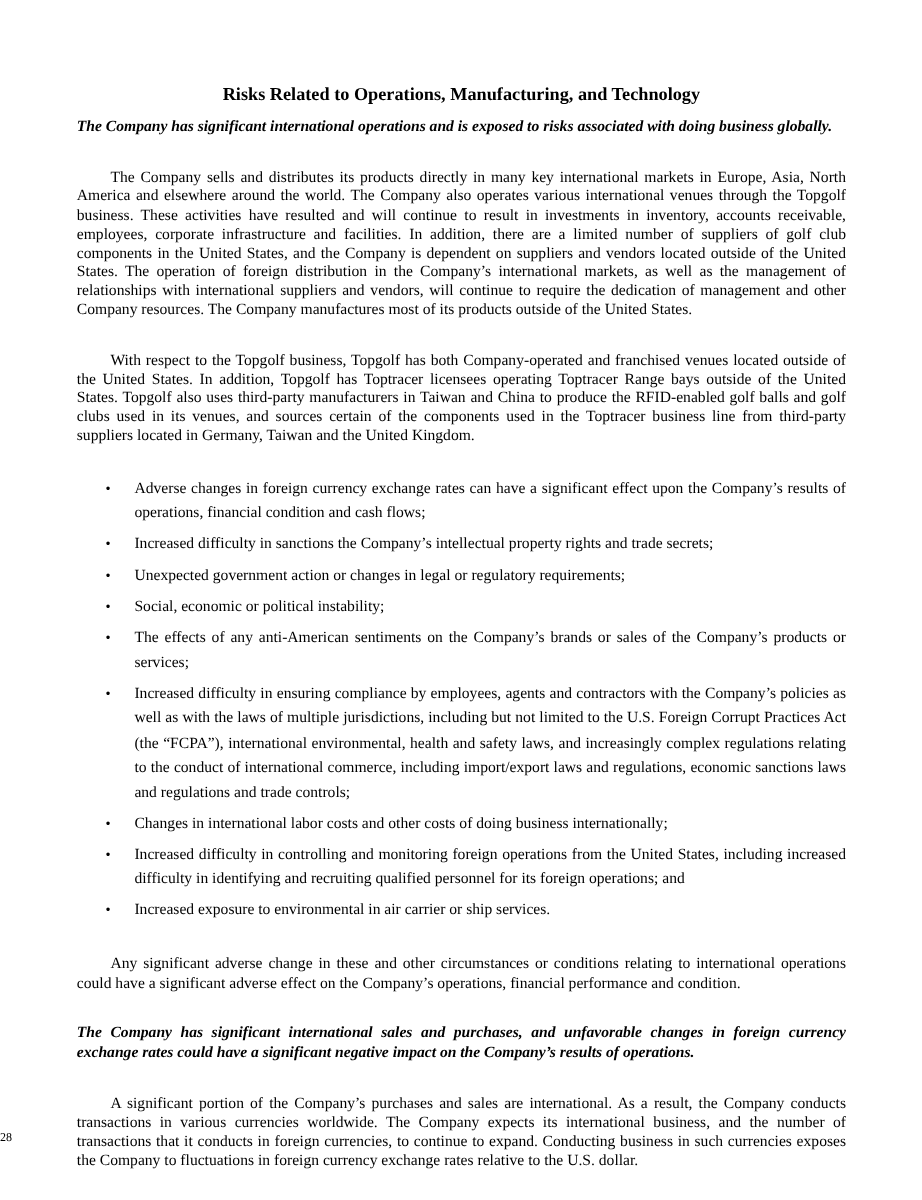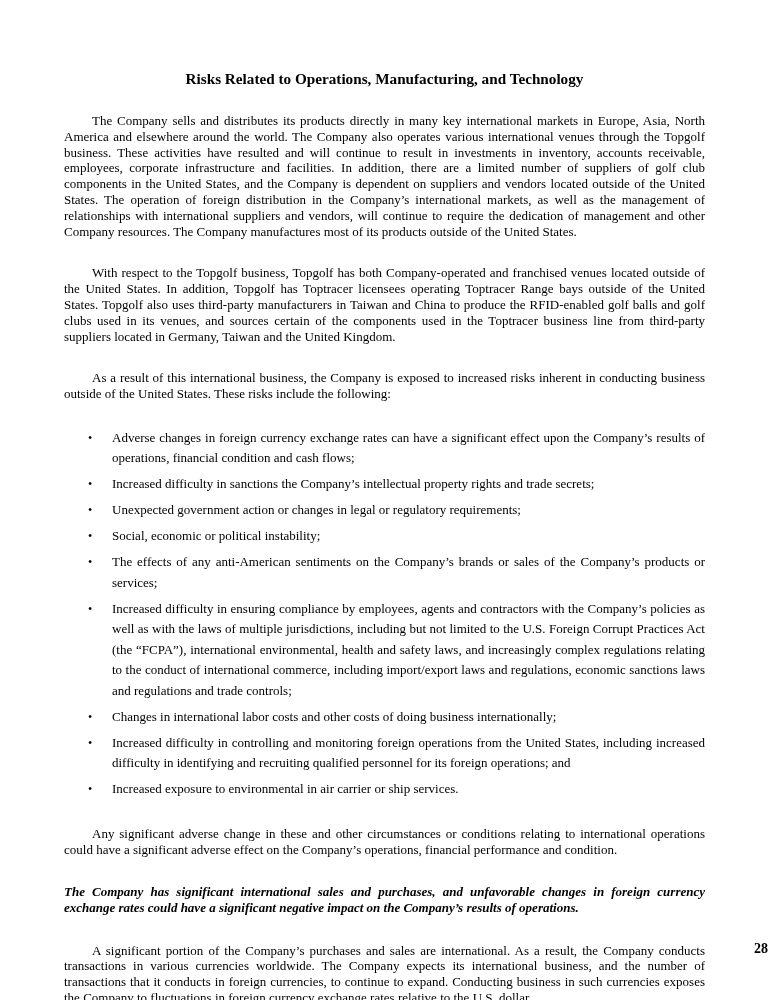--- a/index.html
+++ b/index.html
@@ -54,36 +54,35 @@
   }
   .bullet-text {
     flex: 1;
     text-align: justify;
   }
   .page-number {
     position: absolute;
     top: 941px;
     left: 0;
     right: 0;
-    text-align: right;
-    font-size: 14px;
+    text-align: left;
+    font-size: 10px;
     line-height: 15px;
-    font-weight: bold;
   }
 </style>
 </head>
 <body>
 
 <div class="page">
   <h3 class="section-heading">Risks Related to Operations, Manufacturing, and Technology</h3>
 
   <div>
+      <p class="risk-heading">The Company has significant international operations and is exposed to risks associated with doing business globally.</p>
       <p class="paragraph">The Company sells and distributes its products directly in many key international markets in Europe, Asia, North America and elsewhere around the world. The Company also operates various international venues through the Topgolf business. These activities have resulted and will continue to result in investments in inventory, accounts receivable, employees, corporate infrastructure and facilities. In addition, there are a limited number of suppliers of golf club components in the United States, and the Company is dependent on suppliers and vendors located outside of the United States. The operation of foreign distribution in the Company’s international markets, as well as the management of relationships with international suppliers and vendors, will continue to require the dedication of management and other Company resources. The Company manufactures most of its products outside of the United States.</p>
       <p class="paragraph">With respect to the Topgolf business, Topgolf has both Company-operated and franchised venues located outside of the United States. In addition, Topgolf has Toptracer licensees operating Toptracer Range bays outside of the United States. Topgolf also uses third-party manufacturers in Taiwan and China to produce the RFID-enabled golf balls and golf clubs used in its venues, and sources certain of the components used in the Toptracer business line from third-party suppliers located in Germany, Taiwan and the United Kingdom.</p>
-      <p class="paragraph">As a result of this international business, the Company is exposed to increased risks inherent in conducting business outside of the United States. These risks include the following:</p>
       <div class="bullet-item">
         <span class="bullet-marker">•</span>
         <span class="bullet-text">Adverse changes in foreign currency exchange rates can have a significant effect upon the Company’s results of operations, financial condition and cash flows;</span>
       </div>
       <div class="bullet-item">
         <span class="bullet-marker">•</span>
         <span class="bullet-text">Increased difficulty in sanctions the Company’s intellectual property rights and trade secrets;</span>
       </div>
       <div class="bullet-item">
         <span class="bullet-marker">•</span>

